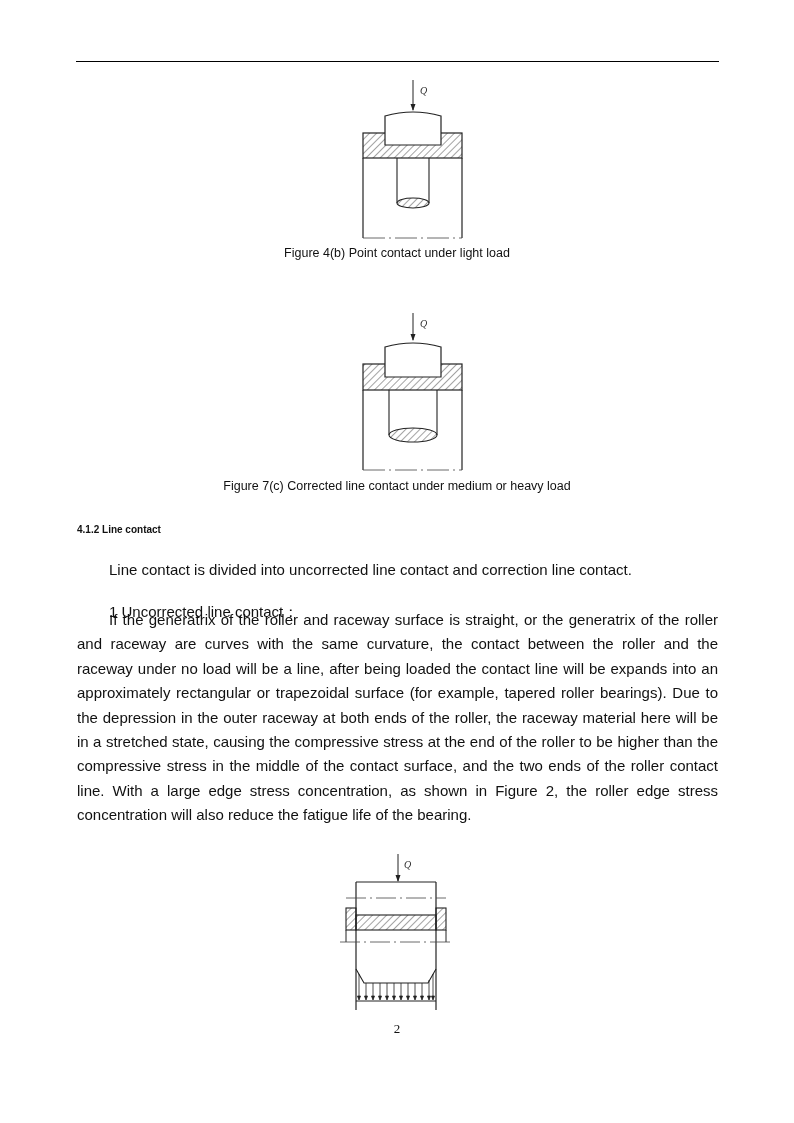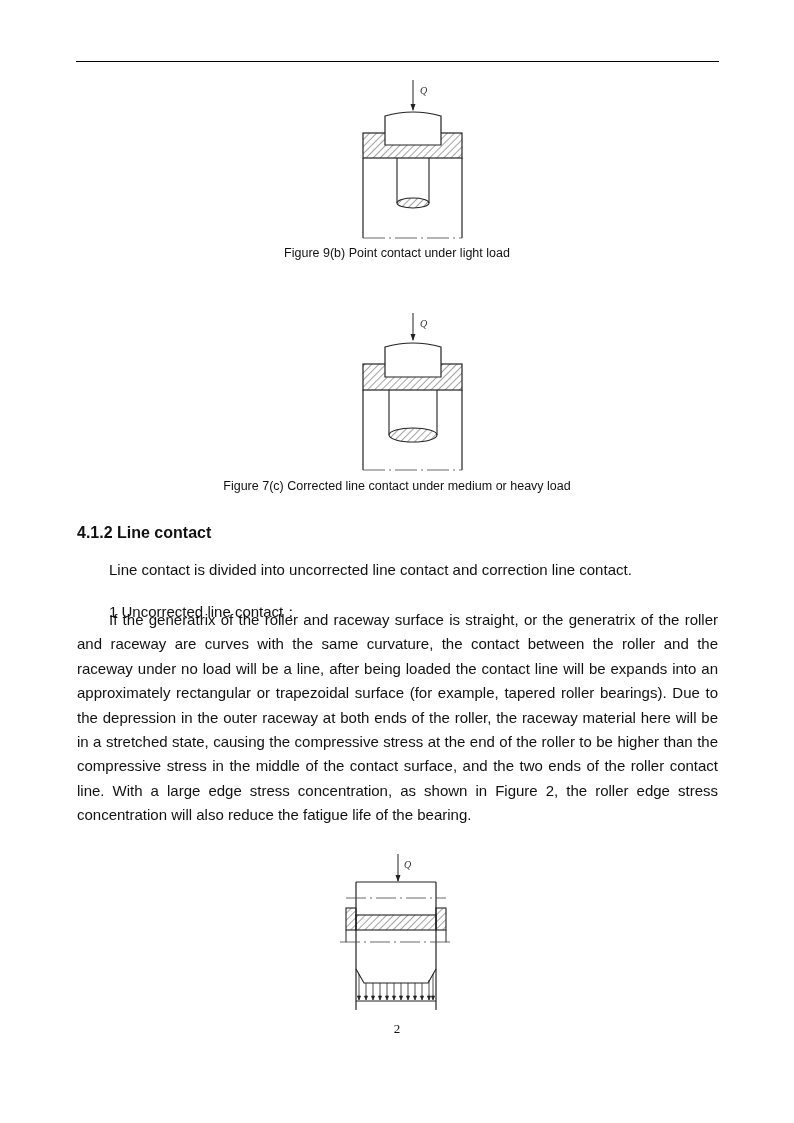--- a/index.html
+++ b/index.html
@@ -3,21 +3,21 @@
 <meta charset="utf-8">
 <style>
   html, body { margin: 0; padding: 0; background: #ffffff; }
   body { width: 794px; height: 1123px; position: relative; overflow: hidden;
          font-family: "Liberation Sans", "DejaVu Sans", sans-serif; color: #111; }
   .header-rule { position: absolute; left: 76px; top: 61px; width: 643px; height: 0;
                  border-top: 1.5px solid #000; }
   .figure { position: absolute; }
   .caption { position: absolute; left: 0; width: 794px; text-align: center;
              font-size: 12.5px; color: #111; }
-  .heading { position: absolute; left: 77px; top: 524px; font-size: 16px; font-weight: bold; }
+  .heading { position: absolute; left: 77px; top: 524px; font-size: 10px; font-weight: bold; }
   .para { position: absolute; left: 77px; width: 641px; font-size: 15px; line-height: 24.4px;
           text-align: justify; }
   .indent { text-indent: 32px; }
   .pagenum { position: absolute; left: 0; width: 794px; text-align: center; top: 1021px;
              font-family: "Liberation Serif", serif; font-size: 13px; }
   svg text { font-family: "Liberation Serif", serif; font-style: italic; }
 </style>
 </head>
 <body>
 
@@ -40,21 +40,21 @@
 
   <line x1="363" y1="158" x2="363" y2="238" stroke="#222" stroke-width="1.2"></line>
   <line x1="462" y1="158" x2="462" y2="238" stroke="#222" stroke-width="1.2"></line>
 
   <line x1="397" y1="158" x2="397" y2="203" stroke="#222" stroke-width="1.1"></line>
   <line x1="429" y1="158" x2="429" y2="203" stroke="#222" stroke-width="1.1"></line>
   <ellipse cx="413" cy="203" rx="16" ry="5" fill="url(#hatch)" stroke="#222" stroke-width="1.1"></ellipse>
 
   <line x1="363" y1="238" x2="462" y2="238" stroke="#444" stroke-width="0.8" stroke-dasharray="22,4,2,4"></line>
 </svg>
-<div class="caption" style="top:246px;">Figure 9(b)  Point contact under light load</div>
+<div class="caption" style="top:246px;">Figure 4(b)  Point contact under light load</div>
 
 <svg class="figure" style="left:340px; top:308px;" width="140" height="170" viewBox="340 308 140 170">
   <line x1="413" y1="313" x2="413" y2="340" stroke="#222" stroke-width="1"></line>
   <polygon points="410.5,334 415.5,334 413,341" fill="#222"></polygon>
   <text x="420" y="327" font-size="10" fill="#333">Q</text>
   <rect x="363" y="364" width="99" height="26" fill="url(#hatch)" stroke="#222" stroke-width="1.2"></rect>
   <path d="M385,377 L385,347 Q413,339 441,347 L441,377 Z" fill="#fff" stroke="#222" stroke-width="1.2"></path>
   <line x1="363" y1="390" x2="363" y2="470" stroke="#222" stroke-width="1.2"></line>
   <line x1="462" y1="390" x2="462" y2="470" stroke="#222" stroke-width="1.2"></line>
   <line x1="389" y1="390" x2="389" y2="435" stroke="#222" stroke-width="1.1"></line>

